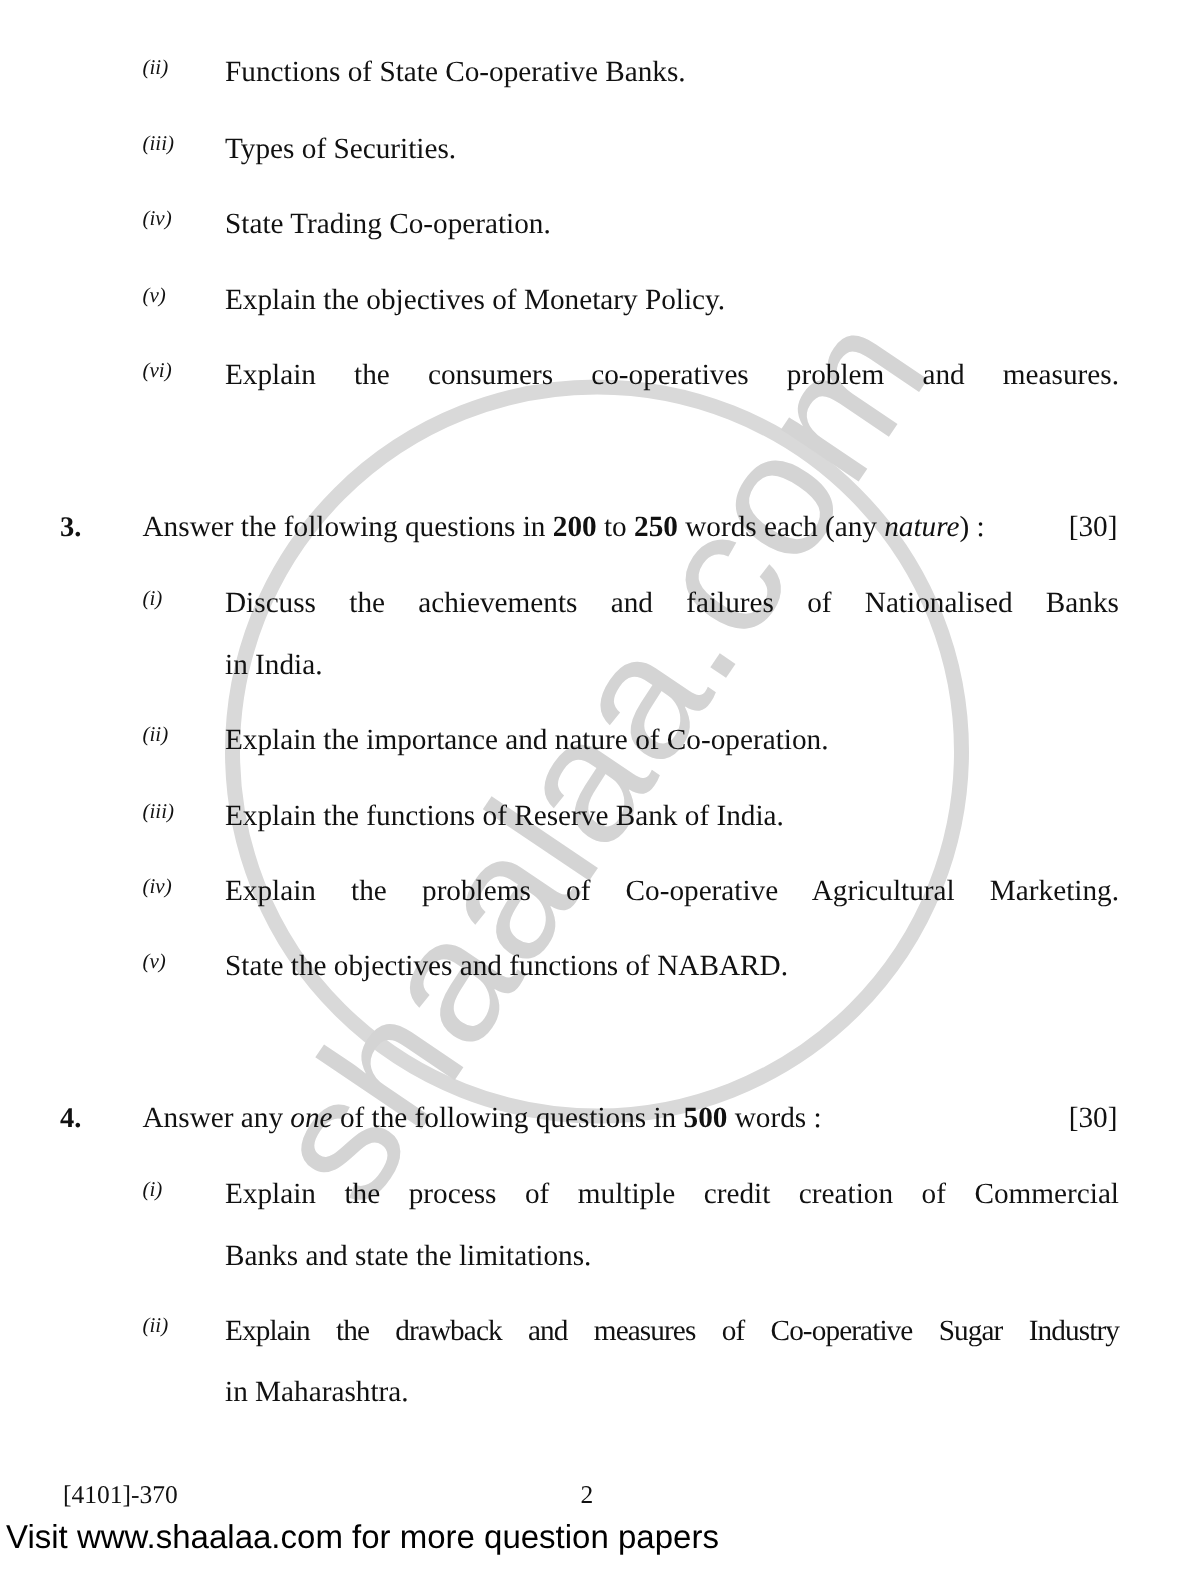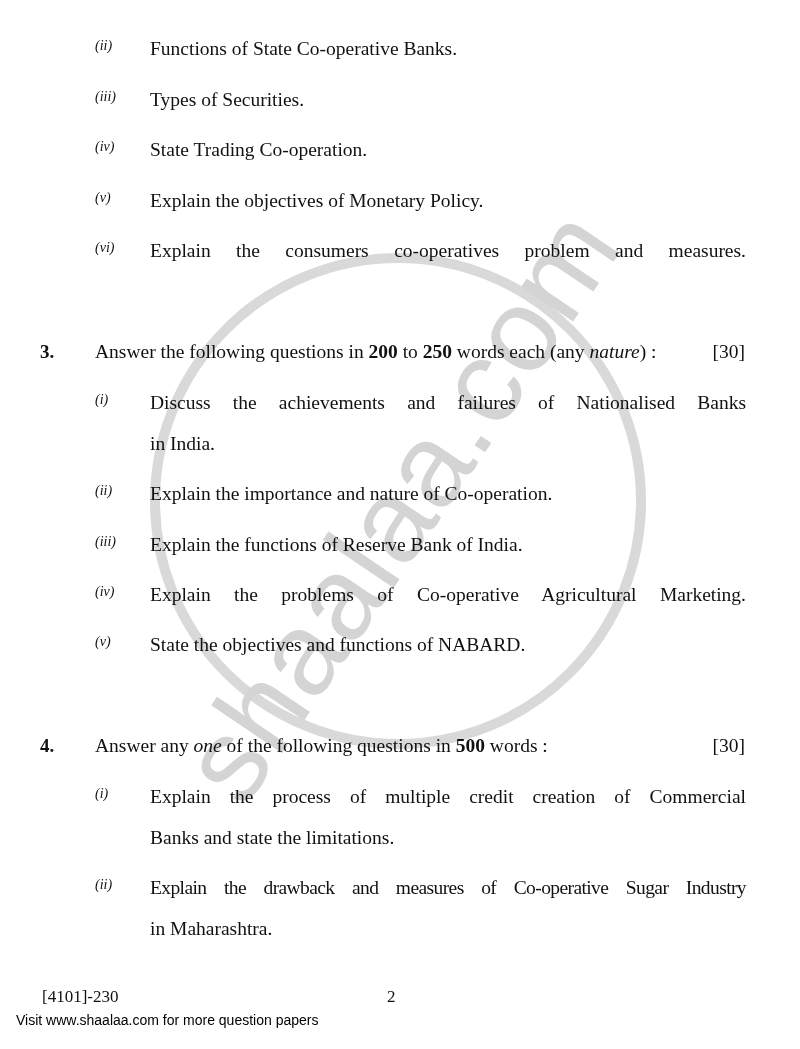--- a/index.html
+++ b/index.html
@@ -27,21 +27,21 @@
   }
   .num { position: absolute; left: 95px; font-style: italic; font-size: 14px; }
   .txt { position: absolute; left: 150px; }
   .justify { width: 596px; text-align: justify; text-align-last: justify; }
   .qnum { position: absolute; left: 40px; font-weight: bold; font-size: 19px; }
   .qtxt { position: absolute; left: 95px; width: 650px; }
   .mark { position: absolute; right: 0; }
   .footer-code { position: absolute; left: 42px; top: 987px; font-size: 17px; }
   .footer-page { position: absolute; left: 387px; top: 987px; font-size: 17px; }
   .visit {
-    position: absolute; left: 16px; top: 1012px; font-size: 14px;
+    position: absolute; left: 4px; top: 1012px; font-size: 22px;
     font-family: "Liberation Sans", "DejaVu Sans", sans-serif; color: #000;
   }
 </style>
 </head>
 <body>
 
 <div class="watermark"></div>
 <div class="wm-text">shaalaa.com</div>
 
 <div class="line" style="top:38px;">
@@ -105,15 +105,15 @@
   <span class="txt">Banks and state the limitations.</span>
 </div>
 <div class="line" style="top:877px;">
   <span class="num">(ii)</span>
   <span class="txt justify" style="letter-spacing:-0.6px;">Explain the drawback and measures of Co-operative Sugar Industry</span>
 </div>
 <div class="line" style="top:918px;">
   <span class="txt">in Maharashtra.</span>
 </div>
 
-<div class="footer-code">[4101]-230</div>
+<div class="footer-code">[4101]-370</div>
 <div class="footer-page">2</div>
 <div class="visit">Visit www.shaalaa.com for more question papers</div>
 
 </body></html>

